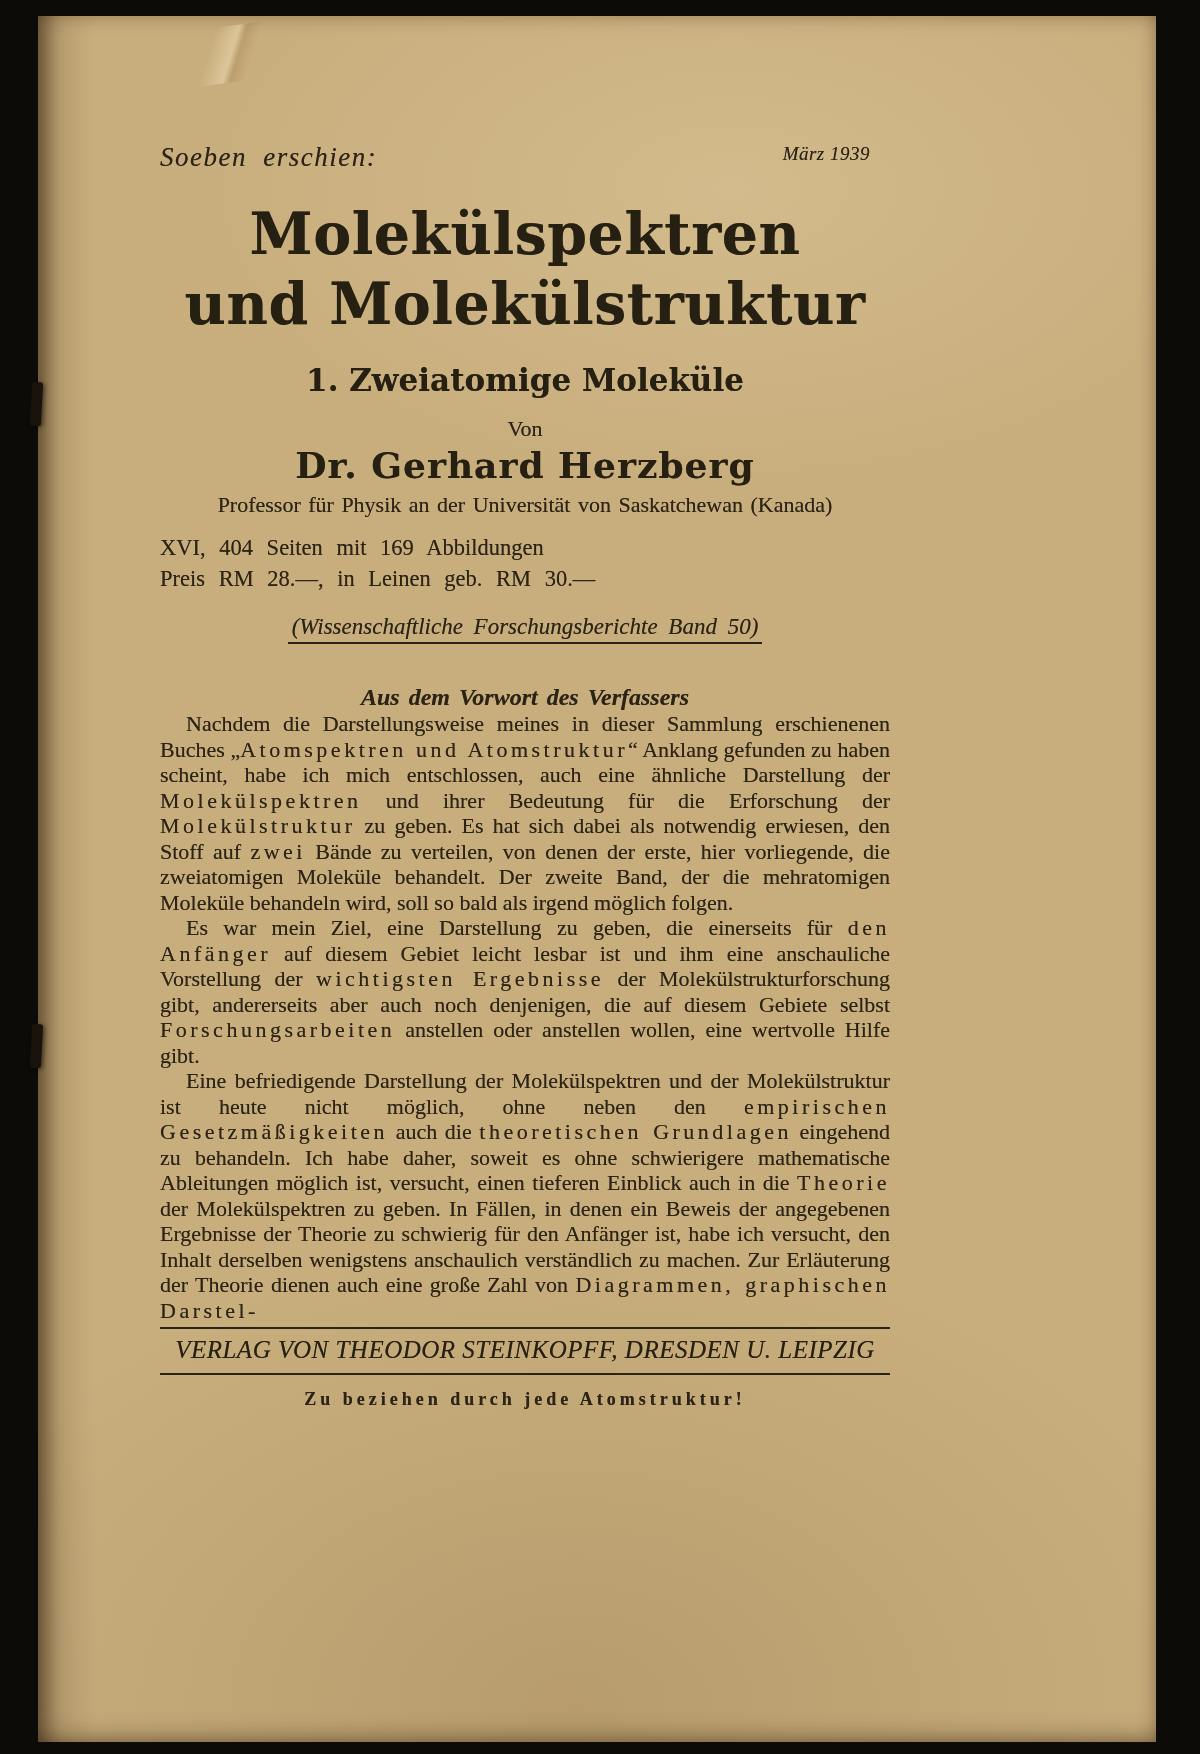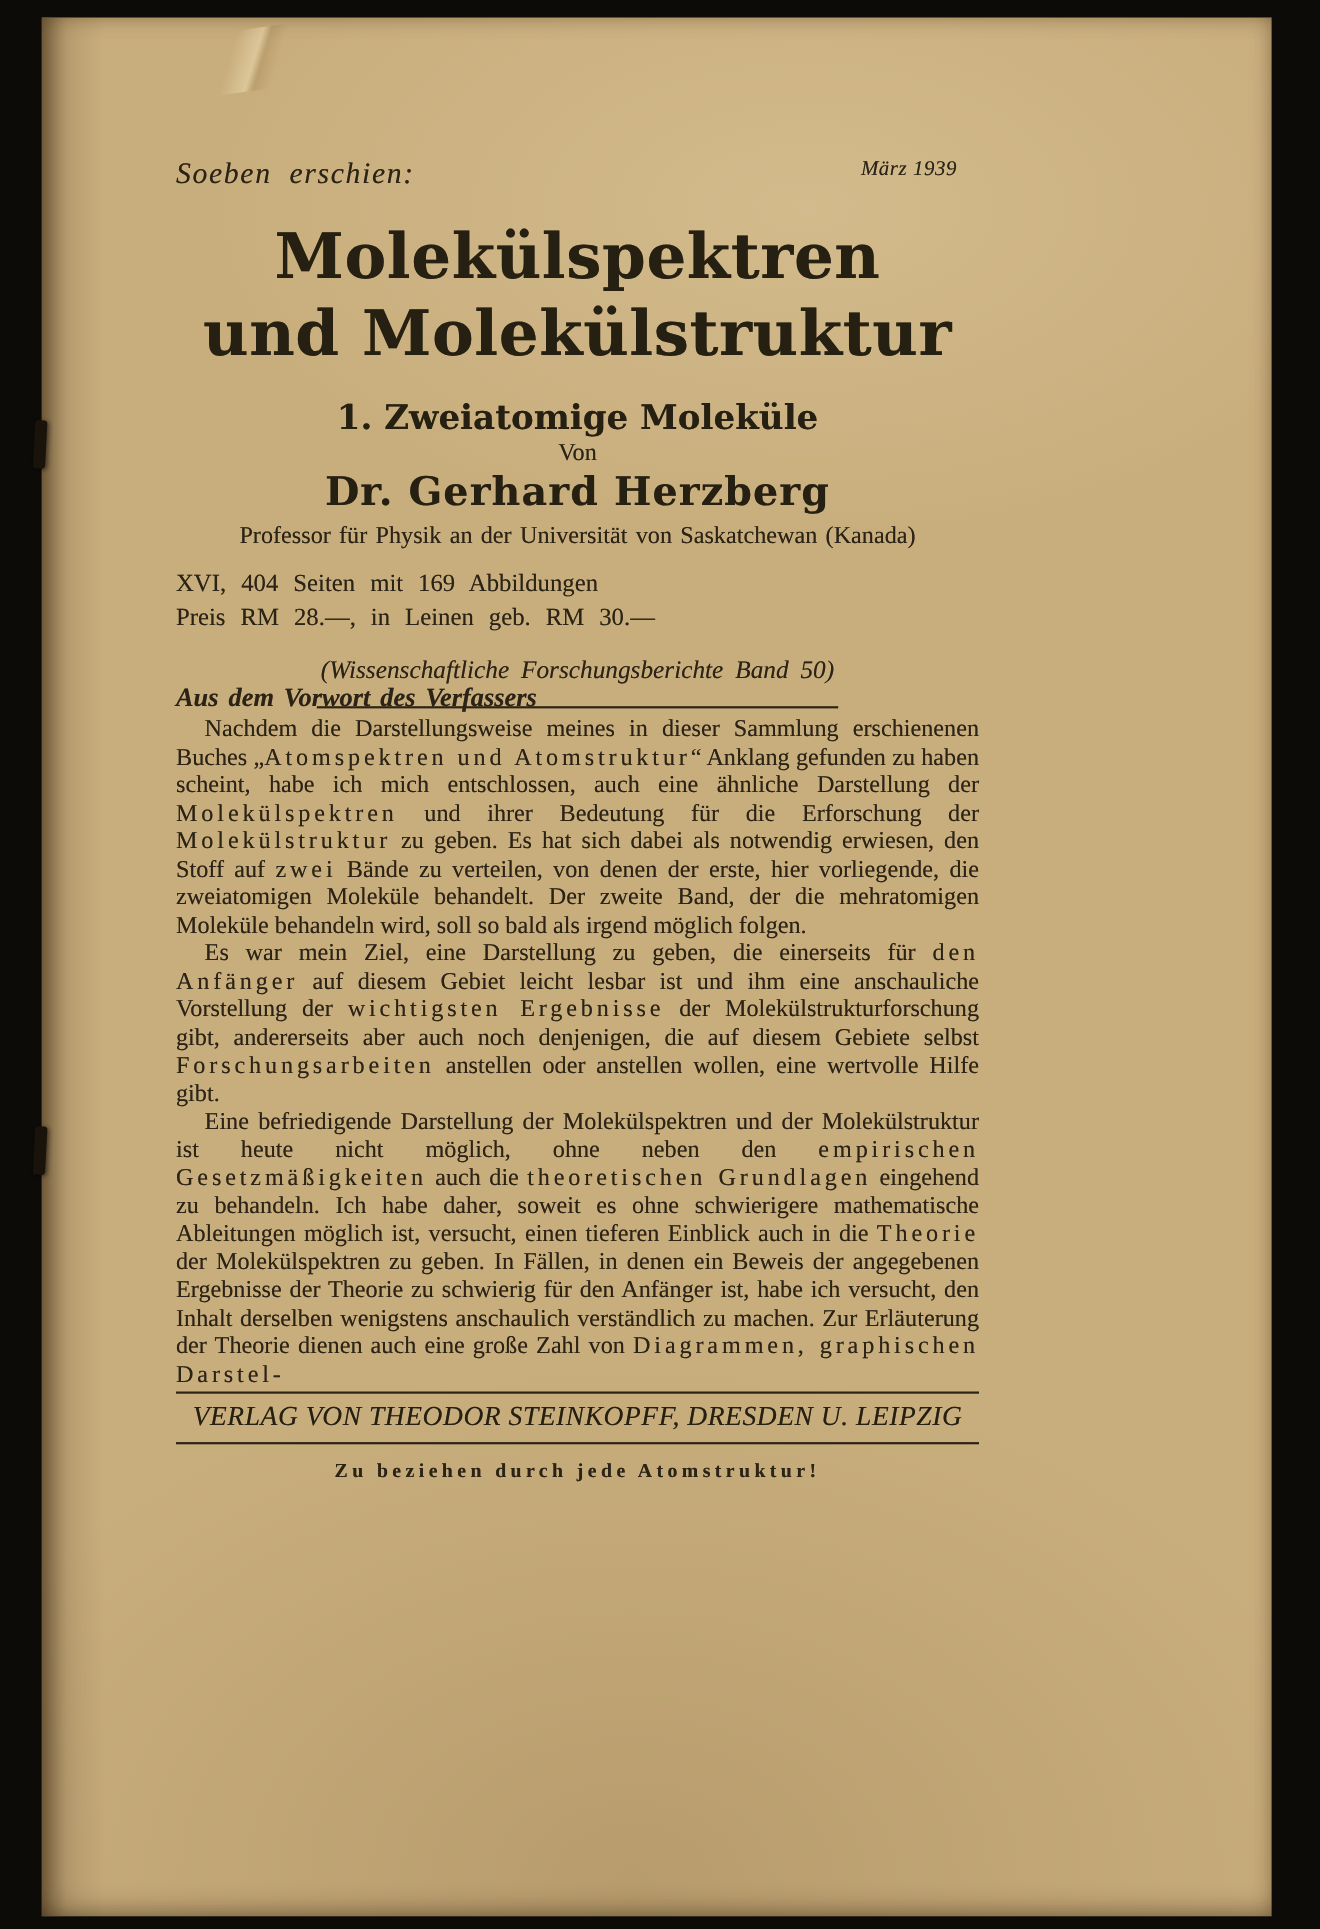--- a/index.html
+++ b/index.html
@@ -53,33 +53,33 @@
   .title{
     margin:26px 0 0; text-align:center; font-weight:bold;
     font-family:"DejaVu Serif","Liberation Serif",serif;
     font-size:57px; line-height:1.22; color:#262012; letter-spacing:0.5px;
   }
   .subtitle{
     margin:24px 0 0; text-align:center; font-weight:bold;
     font-family:"DejaVu Serif","Liberation Serif",serif;
     font-size:31px; color:#262012;
   }
-  .von{ text-align:center; font-size:22px; }
+  .von{ margin-top:18px; text-align:center; font-size:22px; }
   .author{
     margin-top:2px; text-align:center; font-weight:bold;
     font-family:"DejaVu Serif","Liberation Serif",serif;
     font-size:36px; letter-spacing:1px; color:#262012;
   }
   .affil{ margin-top:6px; text-align:center; font-size:22px; word-spacing:2px; }
   .specs{ margin-top:14px; font-size:22.5px; line-height:1.38; word-spacing:8px; }
   .series{ margin-top:20px; text-align:center; font-style:italic; font-size:23px; }
-  .series-inner{ border-bottom:2px solid var(--ink); padding:0 4px 21px; word-spacing:5px; }
+  .series-inner{ border-bottom:2px solid var(--ink); padding:0 4px 3px; word-spacing:5px; }
 
   .foreword-heading{
-    font-style:italic; font-weight:bold;
+    margin-top:44px; text-align:center; font-style:italic; font-weight:bold;
     font-size:24px; word-spacing:3px;
   }
   .paras{ margin-top:0; }
   .body-para{
     margin:0; font-size:22px; line-height:25.5px; text-align:justify;
     text-indent:26px; hyphens:manual;
   }
   .body-para:last-child{ text-align-last:justify; }
   .sperr{ letter-spacing:3.5px; }
 

